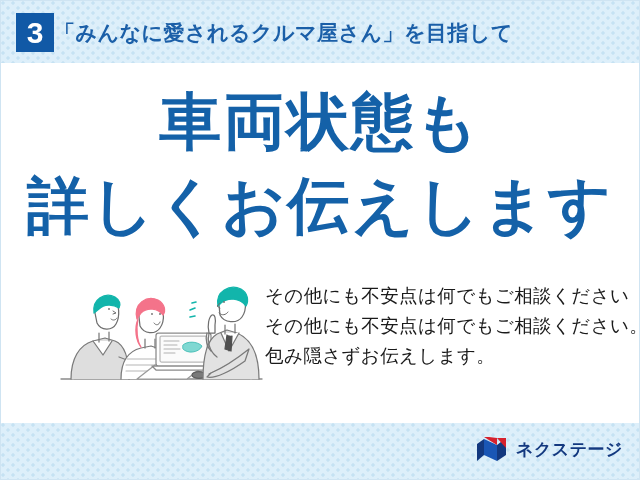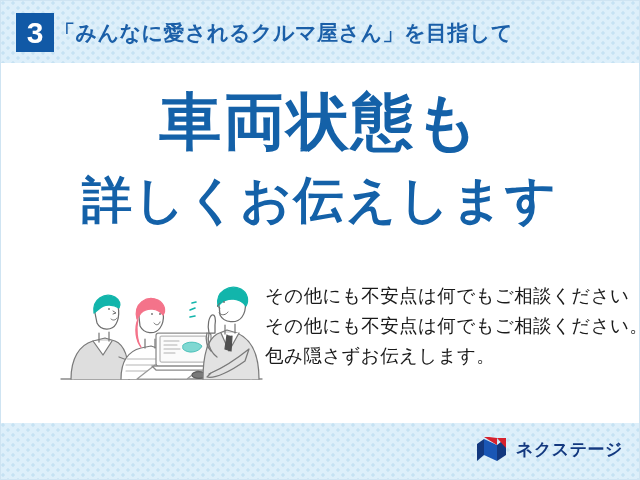--- a/index.html
+++ b/index.html
@@ -54,21 +54,21 @@
   }
 
   .headline{
     position:absolute;left:0;width:638px;text-align:center;
     color:#1461a8;
     font-weight:700;
     letter-spacing:2px;
     white-space:nowrap;
   }
   #headline1{ top:28px; font-size:62px; line-height:1; }
-  #headline2{ top:112px; font-size:50px; line-height:1; }
+  #headline2{ top:112px; font-size:62px; line-height:1; }
 
   
   #bodycopy{
     position:absolute;left:264px;top:218px;width:360px;
     color:#1a1a1a;
     font-size:18.5px;
     line-height:1.62;
     letter-spacing:0.4px;
     white-space:nowrap;
   }

